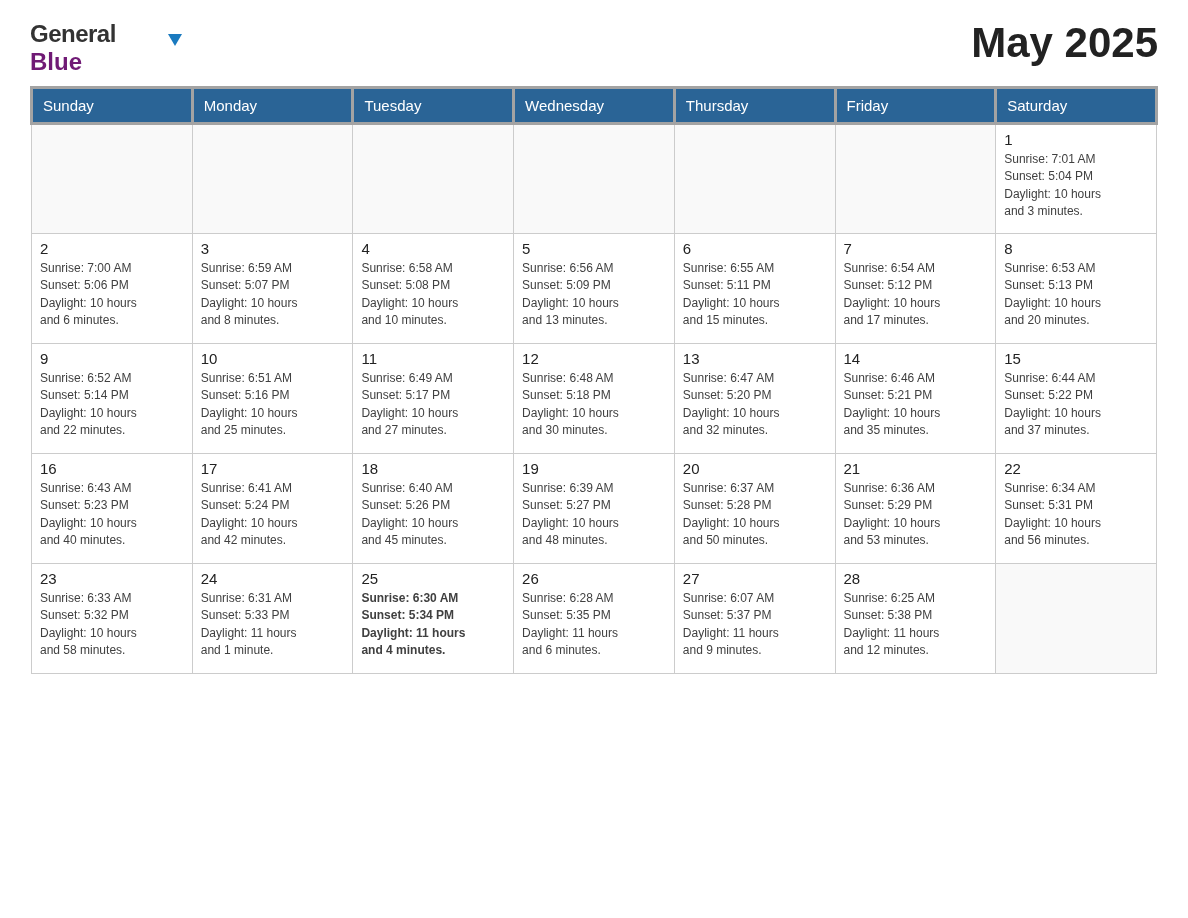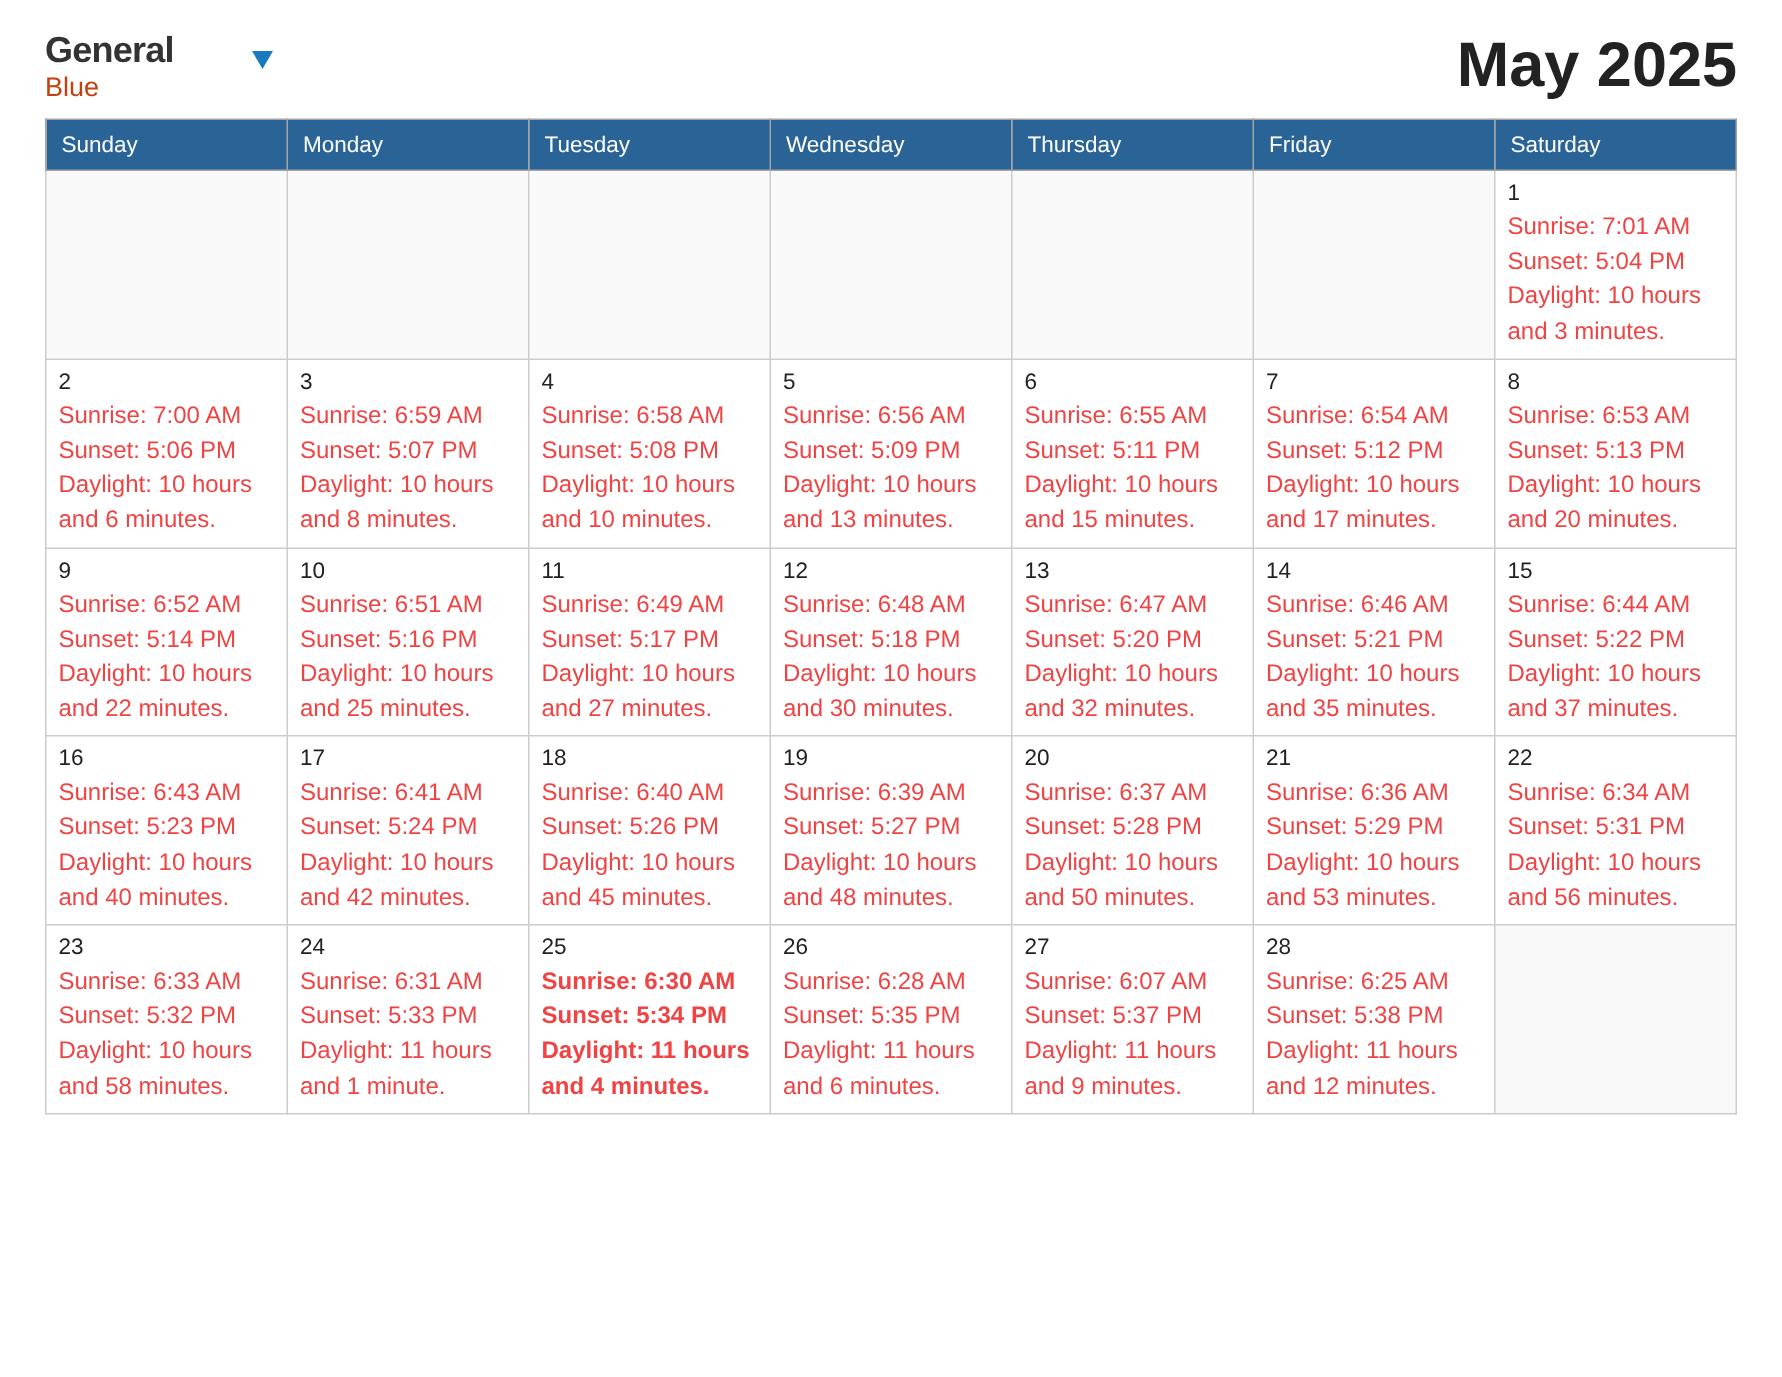--- a/index.html
+++ b/index.html
@@ -35,21 +35,21 @@
       border-collapse: collapse;
       margin-top: 8px;
     }
     .calendar thead tr th {
       background-color: #2a6496;
       color: #fff;
       font-size: 15px;
       font-weight: normal;
       padding: 8px 10px;
       text-align: left;
-      border: 1px solid #a3a3a3;
+      border: 3px solid #a3a3a3;
     }
     .calendar tbody tr td {
       vertical-align: top;
       padding: 6px 8px;
       border: 1px solid #ccc;
       width: 14.28%;
       min-height: 90px;
       height: 110px;
       font-size: 12.5px;
       color: #333;
@@ -59,22 +59,22 @@
       background: #f9f9f9;
     }
     .day-number {
       font-size: 15px;
       font-weight: normal;
       color: #222;
       display: block;
       margin-bottom: 3px;
     }
     .day-info {
-      font-size: 16px;
-      color: #ef4444;
+      font-size: 12px;
+      color: #404040;
       line-height: 1.45;
     }
     .logo-container {
       display: flex;
       flex-direction: column;
       align-items: flex-start;
     }
     .logo-line {
       display: flex;
       align-items: flex-end;
@@ -86,23 +86,23 @@
       color: #333;
       letter-spacing: -0.5px;
     }
     .logo-tri-wrap {
       display: inline-flex;
       flex-direction: column;
       justify-content: flex-end;
       margin-left: 2px;
     }
     .logo-blue {
-      font-size: 18px;
-      font-weight: normal;
-      color: #c2410c;
+      font-size: 24px;
+      font-weight: bold;
+      color: #701a75;
     }
   </style>
 </head>
 <body>
 
 <div class="header">
   <div class="logo-container">
     <div class="logo-line">
       <span class="logo-general">General</span>
       <span class="logo-tri-wrap">

